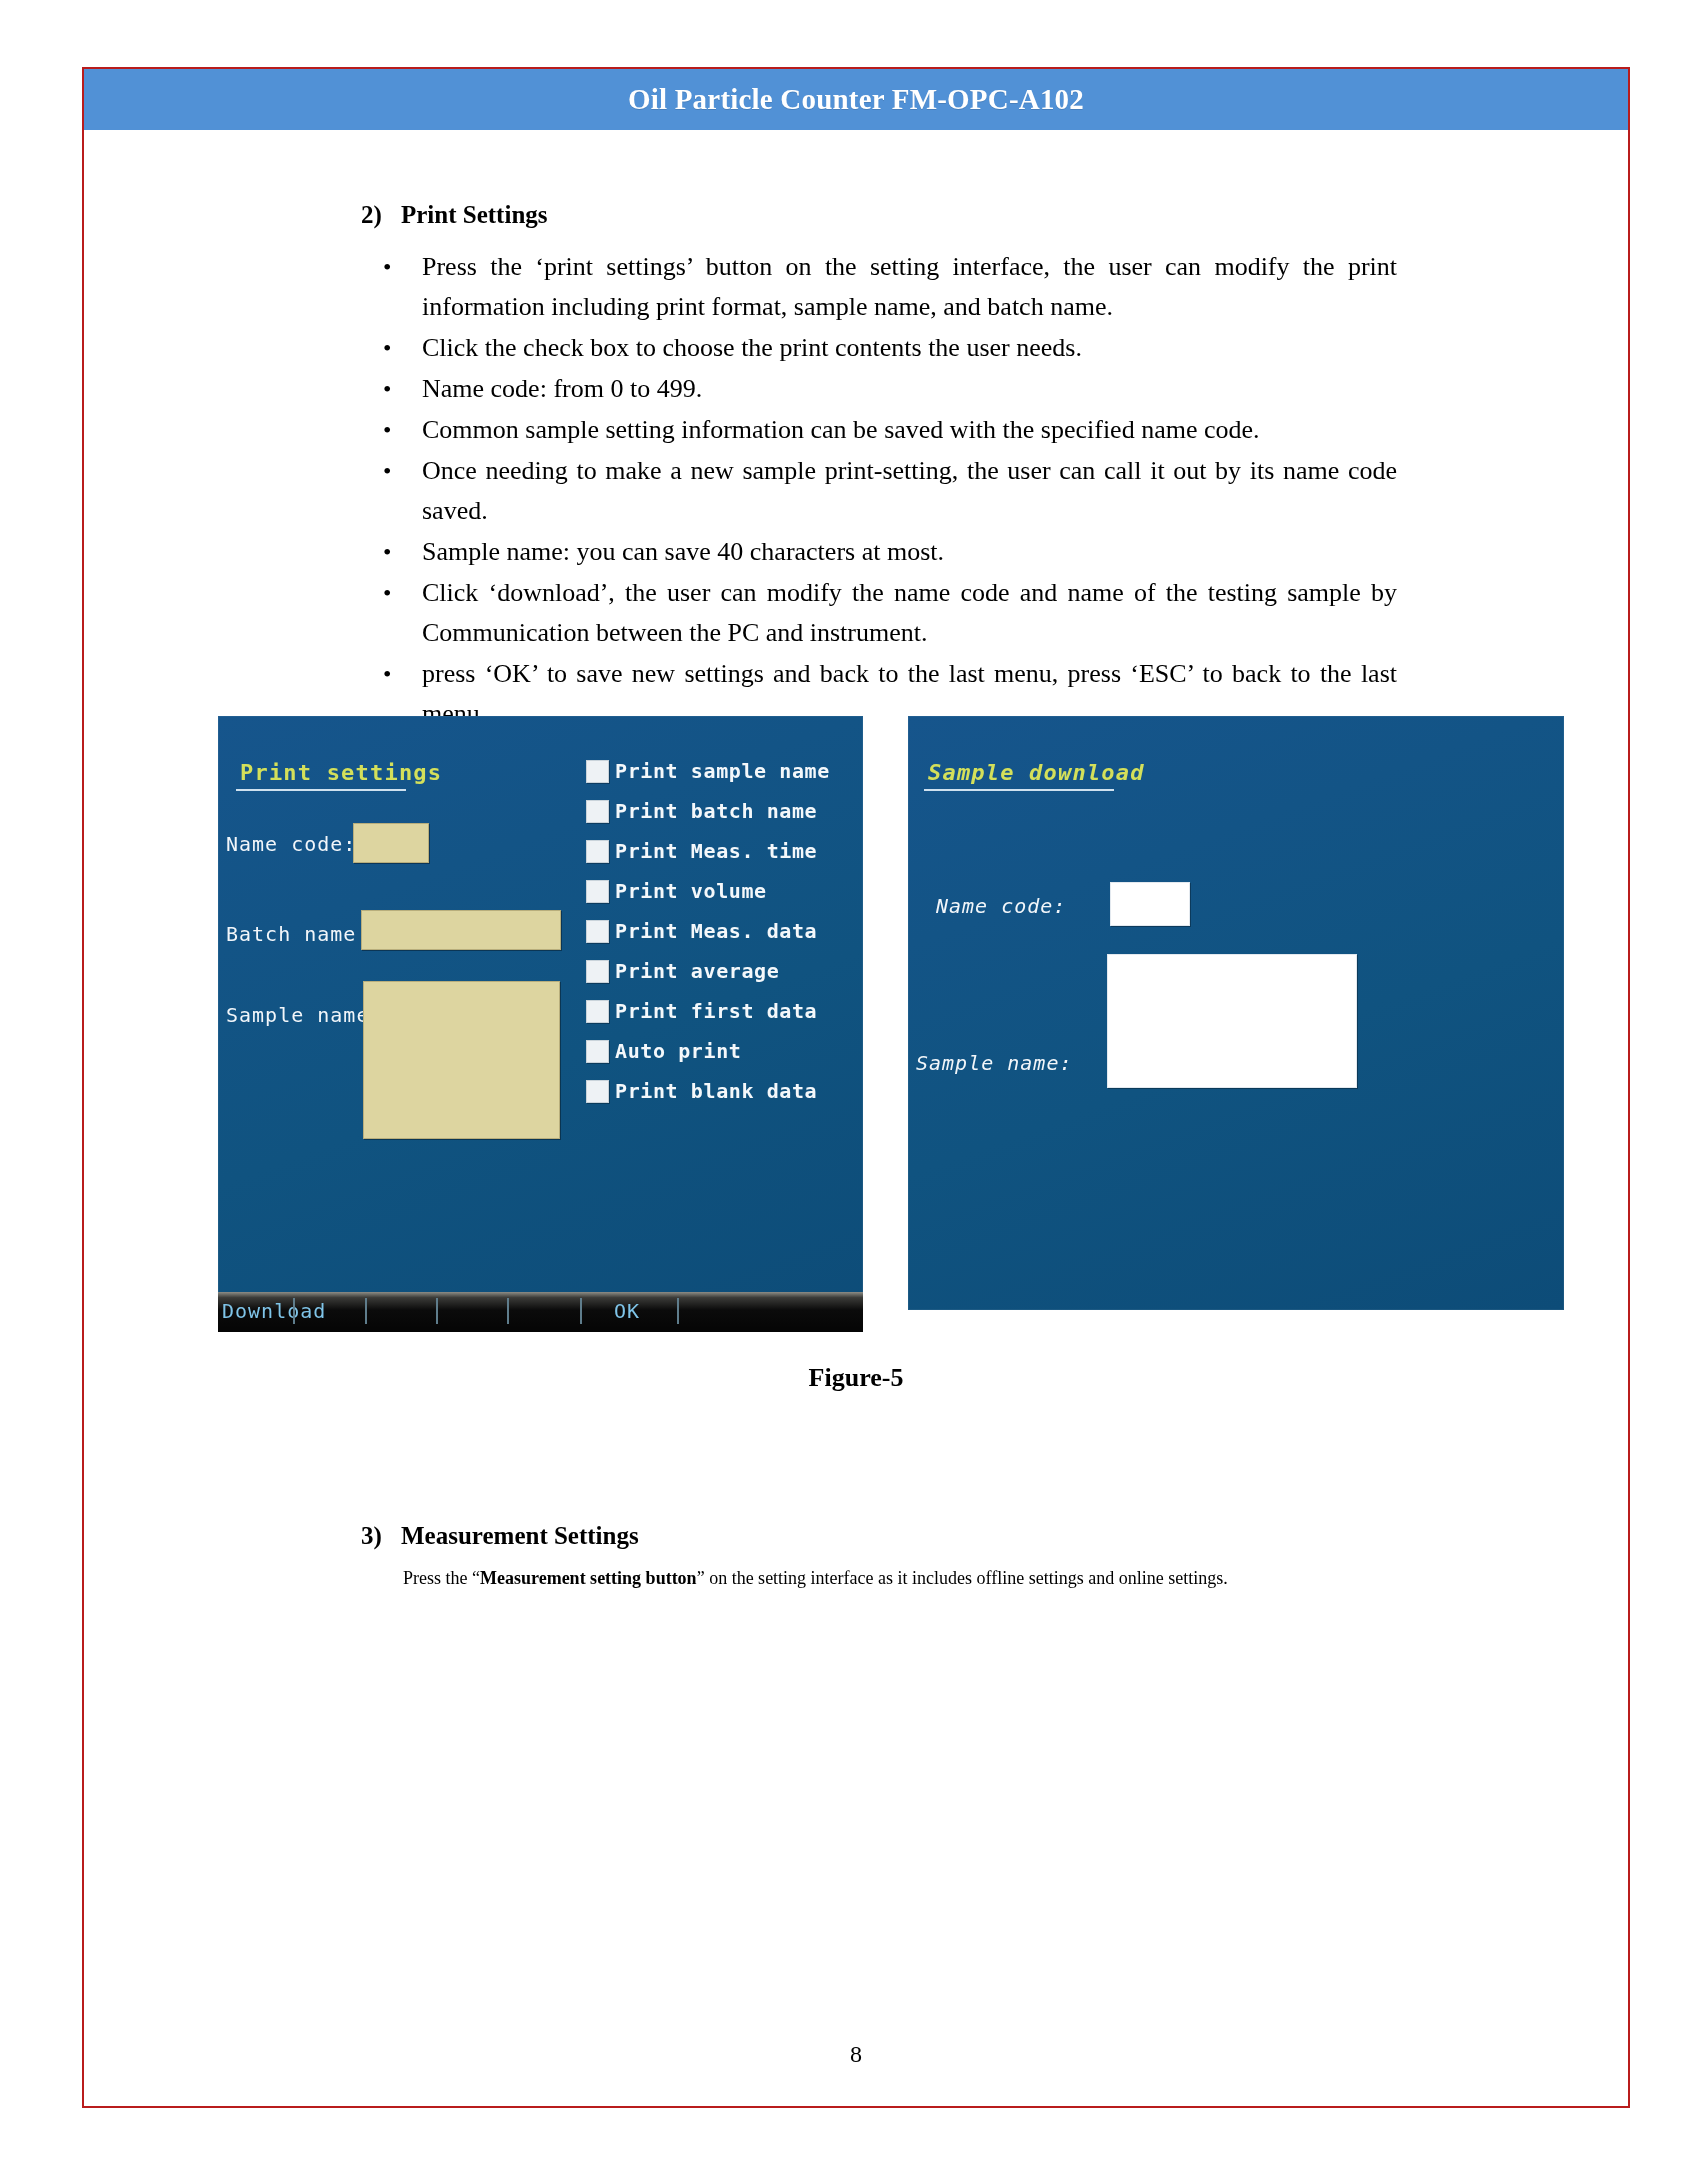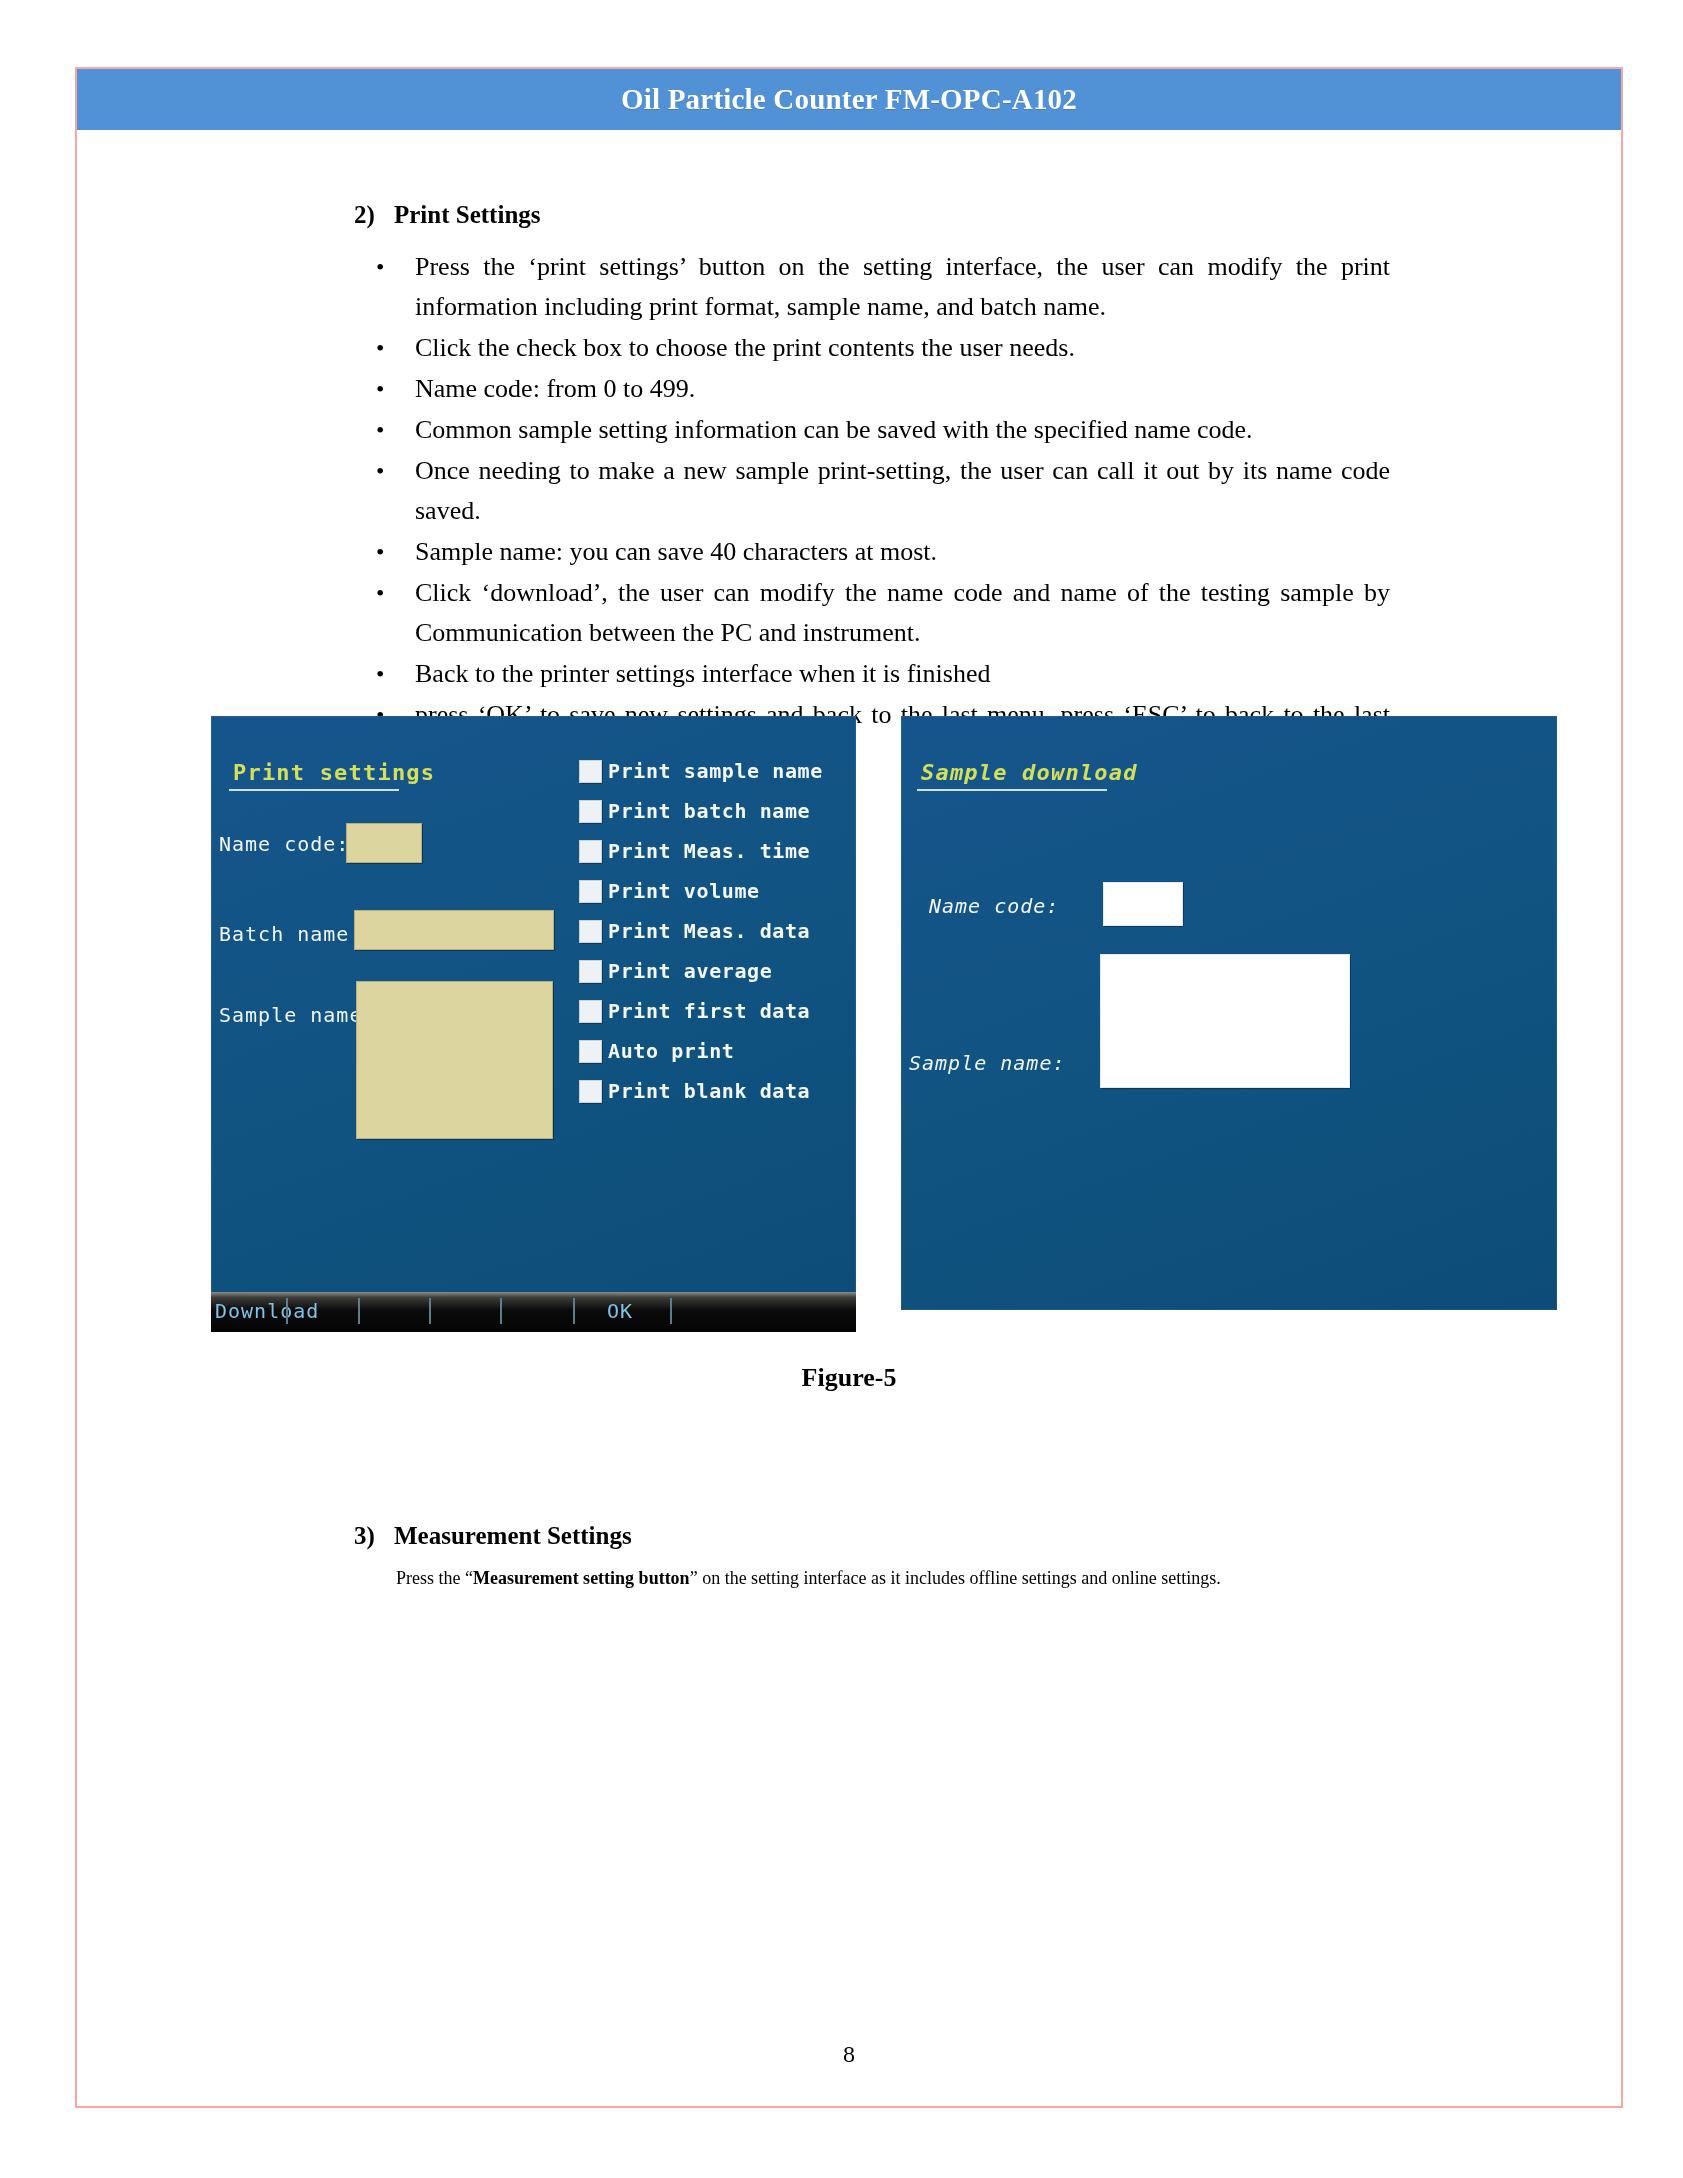--- a/index.html
+++ b/index.html
@@ -11,25 +11,25 @@
     width: 1683px;
     height: 2178px;
     font-family: "Liberation Serif", serif;
     position: relative;
     overflow: hidden;
   }
 
   
   .page-frame {
     position: absolute;
-    left: 75px;
+    left: 82px;
     top: 67px;
     width: 1548px;
     height: 2041px;
-    border: 2px solid #fca5a5;
+    border: 2px solid #b91c1c;
     box-sizing: border-box;
     background: #ffffff;
   }
 
   .header-banner {
     position: absolute;
     left: 0px;
     top: 0px;
     width: 1544px;
     height: 61px;
@@ -273,21 +273,20 @@
     </div>
 
     <ul class="bullet-list">
       <li class="bullet-item"><b></b><span>Press the ‘print settings’ button on the setting interface, the user can modify the print information including print format, sample name, and batch name.</span></li>
       <li class="bullet-item"><b></b><span>Click the check box to choose the print contents the user needs.</span></li>
       <li class="bullet-item"><b>Name code</b><span>: from 0 to 499.</span></li>
       <li class="bullet-item"><b></b><span>Common sample setting information can be saved with the specified name code.</span></li>
       <li class="bullet-item"><b></b><span>Once needing to make a new sample print-setting, the user can call it out by its name code saved.</span></li>
       <li class="bullet-item"><b>Sample name</b><span>: you can save 40 characters at most.</span></li>
       <li class="bullet-item"><b></b><span>Click ‘download’, the user can modify the name code and name of the testing sample by Communication between the PC and instrument.</span></li>
-      <li class="bullet-item"><b></b><span>Back to the printer settings interface when it is finished</span></li>
       <li class="bullet-item"><b></b><span>press ‘OK’ to save new settings and back to the last menu, press ‘ESC’ to back to the last menu.</span></li>
     </ul>
 
     <div class="figure-row">
 
       <div class="lcd-panel lcd-left">
 
         <div class="lcd-title" style="left:22px; top:44px;">Print settings</div>
         <div class="lcd-title-rule" style="left:18px; top:73px; width:170px;"></div>
 

